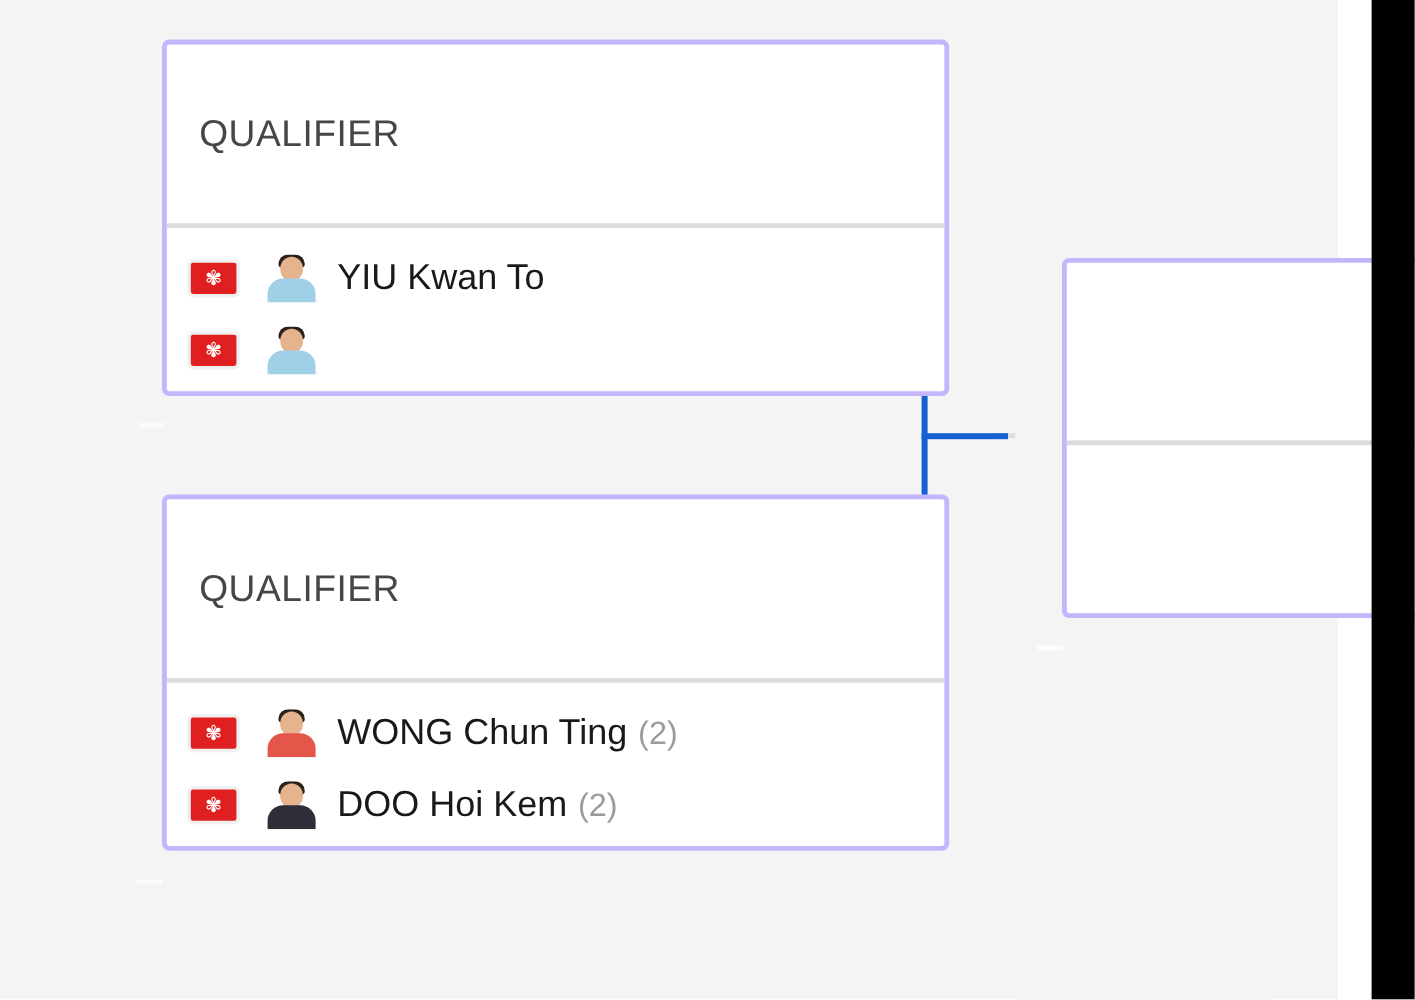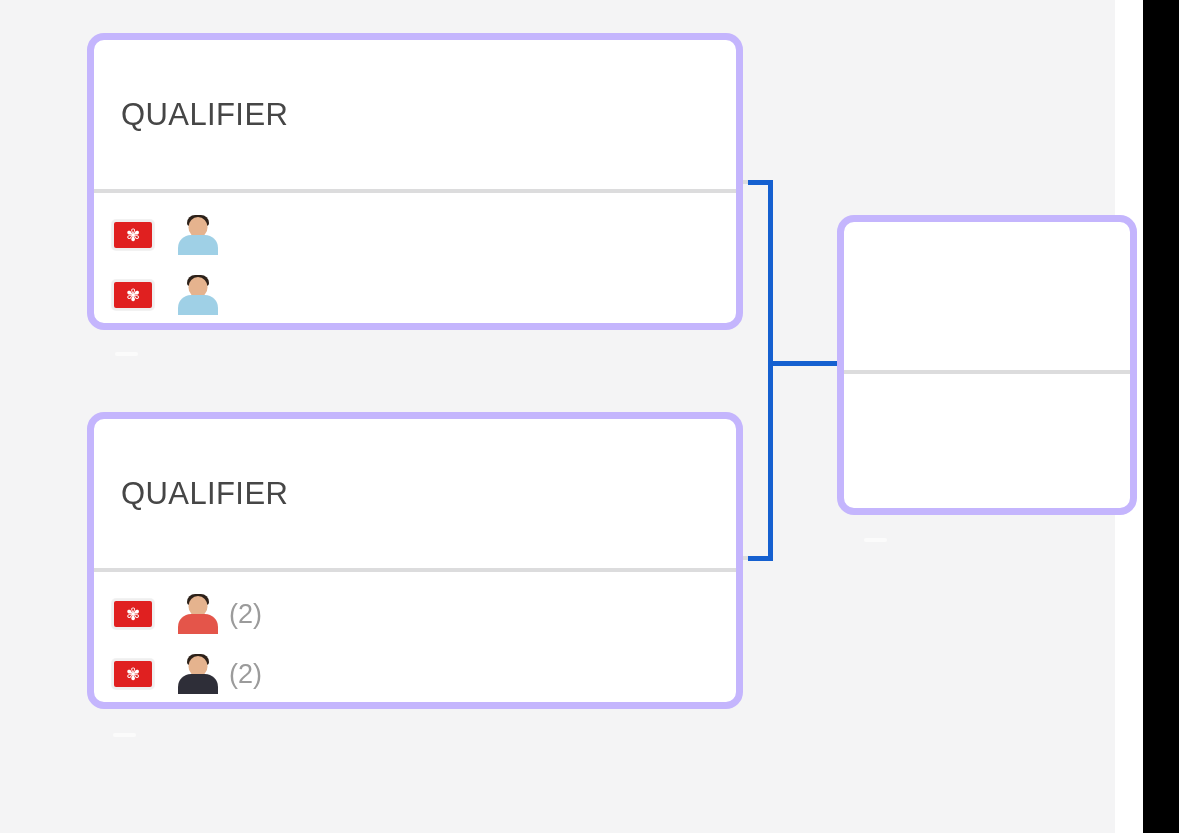--- a/index.html
+++ b/index.html
@@ -43,23 +43,24 @@
   .bracket {
     position:absolute;
     left:0; top:0;
     width:1115px; height:833px;
   }
 
   
   .match-card {
     position:absolute;
     background:#ffffff;
-    border:7px solid #c4b5fd;
-    border-radius:17px;
+    border:4px solid #c4b5fd;
+    border-radius:6px;
     overflow:hidden;
+    margin-left:48px;
   }
 
   .card-r1-top    { left:87px;  top:33px;  width:656px; height:297px; }
   .card-r1-bottom { left:87px;  top:412px; width:656px; height:297px; }
   .card-r2        { left:837px; top:215px; width:300px; height:300px; }
 
   
   .card-header {
     height:149px;
     display:flex;
@@ -232,20 +233,21 @@
 
         <div class="entrant-row">
           <span class="flag">
             <span class="bauhinia">✾</span>
           </span>
           <span class="avatar shirt-lightblue">
             <span class="hair"></span>
             <span class="head"></span>
             <span class="body"></span>
           </span>
+          <span class="entrant-name">YIU Kwan To</span>
           <span class="entrant-seed"></span>
         </div>
 
         <div class="entrant-row">
           <span class="flag">
             <span class="bauhinia">✾</span>
           </span>
           <span class="avatar shirt-lightblue">
             <span class="hair"></span>
             <span class="head"></span>
@@ -271,32 +273,34 @@
 
         <div class="entrant-row">
           <span class="flag">
             <span class="bauhinia">✾</span>
           </span>
           <span class="avatar shirt-red">
             <span class="hair"></span>
             <span class="head"></span>
             <span class="body"></span>
           </span>
+          <span class="entrant-name">WONG Chun Ting</span>
           <span class="entrant-seed">(2)</span>
         </div>
 
         <div class="entrant-row">
           <span class="flag">
             <span class="bauhinia">✾</span>
           </span>
           <span class="avatar shirt-dark">
             <span class="hair"></span>
             <span class="head"></span>
             <span class="body"></span>
           </span>
+          <span class="entrant-name">DOO Hoi Kem</span>
           <span class="entrant-seed">(2)</span>
         </div>
 
       </div>
     </div>
 
     <div class="placeholder-dash" style="left:113px; top:733px; width:23px;"></div>
 
     <div class="match-card card-r2">
       <div class="empty-half"></div>

